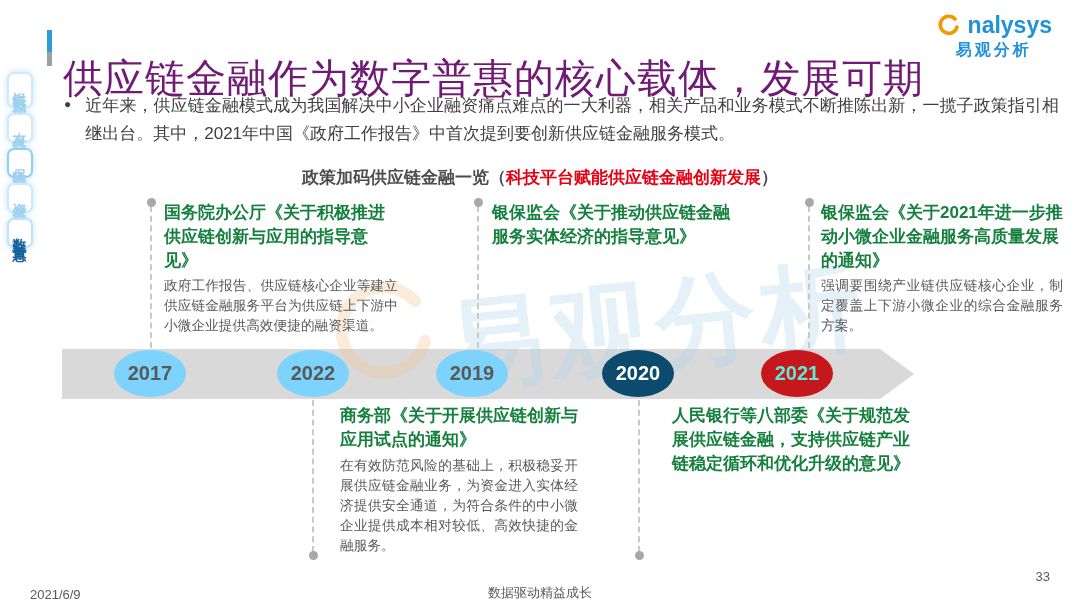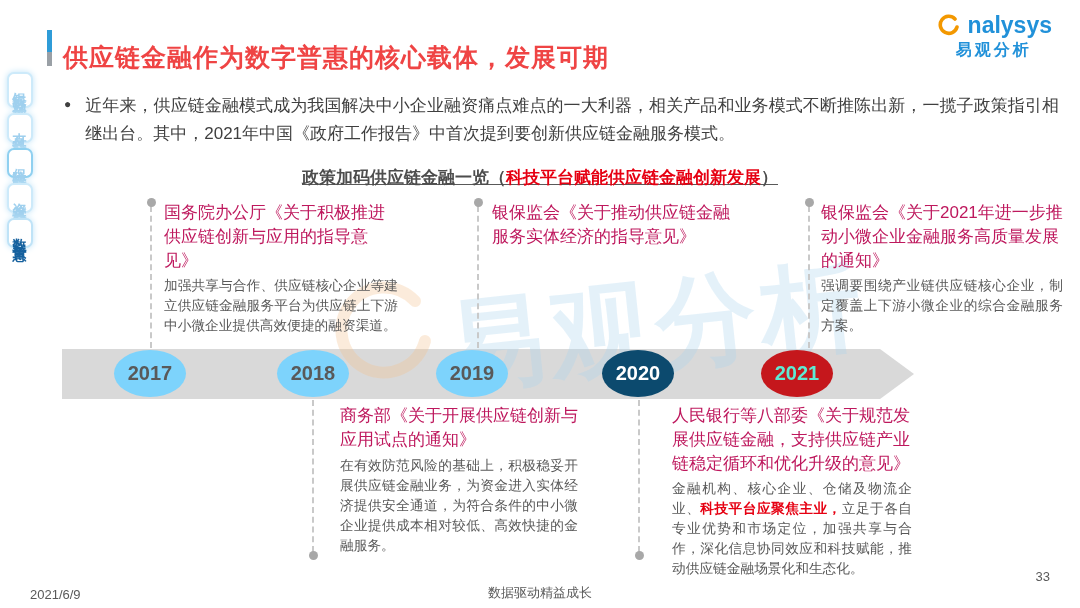--- a/index.html
+++ b/index.html
@@ -16,46 +16,46 @@
     background:#fff;border:2px solid #cdeafa;border-radius:7px;
     color:#9fd0ee;font-size:14px;font-weight:bold;
     padding:7px 4px;letter-spacing:3px;line-height:1;
     box-shadow:0 0 6px #bfe3f7;cursor:pointer;
   }
   .tab.ring{border-color:#8fd0f0;}
   .tab.active{color:#16619e;border-color:#bfe3f7;}
   
   .accent-bar{position:absolute;left:47px;top:30px;width:5px;height:36px;
     background:linear-gradient(to bottom,#2f9cd8 0 60%,#9aa0a6 60% 100%);}
-  .page-title{position:absolute;left:63px;top:24px;font-size:25px;font-weight:bold;color:#ef4444;letter-spacing:1px;white-space:nowrap;}
+  .page-title{position:absolute;left:63px;top:24px;font-size:40px;font-weight:normal;color:#701a75;letter-spacing:1px;white-space:nowrap;}
   .logo{position:absolute;right:28px;top:12px;text-align:center;line-height:1;}
   .logo .row{display:flex;align-items:center;justify-content:flex-end;gap:8px;}
   .logo .brand{color:#2191d9;font-size:23px;font-weight:bold;letter-spacing:0;}
   .logo .cn{color:#2191d9;font-size:16px;font-weight:bold;letter-spacing:3px;margin-top:3px;}
   
   .intro{position:absolute;left:64px;top:92px;width:995px;display:flex;gap:14px;}
   .intro .dot{font-size:12px;color:#404040;margin-top:5px;}
   .intro p{margin:0;font-size:17px;color:#3f3f3f;line-height:1.62;text-align:justify;}
   
-  .section-title{position:absolute;left:100px;top:166px;width:880px;text-align:center;font-size:17px;font-weight:bold;white-space:nowrap;text-decoration:underline;}
+  .section-title{position:absolute;left:100px;top:166px;width:880px;text-align:center;font-size:17px;font-weight:bold;white-space:nowrap;}
   .section-title .main,.section-title .paren{color:#4d4d4d;}
   .section-title .hl{color:#e60012;}
   
   .watermark{position:absolute;left:320px;top:260px;display:flex;align-items:center;gap:4px;opacity:.30;pointer-events:none;z-index:1;}
   .watermark .cnwm{font-size:100px;font-weight:bold;color:#a8d3ee;letter-spacing:6px;transform:rotate(-6deg);}
   
   .conn{position:absolute;width:0;border-left:2px dashed #c9c9c9;z-index:2;}
   .conn .knob{position:absolute;left:-5.5px;width:9px;height:9px;border-radius:50%;background:#a8a8a8;}
   .conn.top{top:206px;height:142px;}
   .conn.top .knob{top:-8px;}
   .conn.bottom{top:400px;height:152px;}
   .conn.bottom .knob{bottom:-8px;}
   
   .block{position:absolute;z-index:3;}
-  .block h4{margin:0 0 4px 0;font-size:17px;font-weight:normal;color:#be185d;line-height:1.4;}
+  .block h4{margin:0 0 4px 0;font-size:17px;font-weight:bold;color:#15803d;line-height:1.4;}
   .block p{margin:0;font-size:13.7px;color:#595959;line-height:1.46;text-align:justify;}
   .block p .red{color:#e60012;font-weight:bold;}
   .tb1{left:164px;top:201px;width:234px;}
   .tb2{left:492px;top:201px;width:240px;}
   .tb3{left:821px;top:201px;width:242px;}
   .bb1{left:340px;top:404px;width:238px;}
   .bb2{left:660px;top:404px;width:240px;margin-left:12px;}
   
   .band{position:absolute;left:62px;top:349px;width:818px;height:50px;background:#d9d9d9;z-index:0;}
   .band-arrow{position:absolute;left:880px;top:349px;width:0;height:0;
@@ -133,41 +133,40 @@
 
 <div class="conn bottom" style="left:312px;">
     <div class="knob"></div>
   </div>
 <div class="conn bottom" style="left:638px;">
     <div class="knob"></div>
   </div>
 
 <div class="block tb1">
   <h4>国务院办公厅《关于积极推进供应链创新与应用的指导意见》</h4>
-  <p>加强共享与合作、供应链核心企业等建立供应链金融服务平台为供应链上下游中小微企业提供高效便捷的融资渠道。</p>
+  <p>政府工作报告、供应链核心企业等建立供应链金融服务平台为供应链上下游中小微企业提供高效便捷的融资渠道。</p>
 </div>
 <div class="block tb2">
   <h4>银保监会《关于推动供应链金融服务实体经济的指导意见》</h4>
 </div>
 <div class="block tb3">
   <h4>银保监会《关于2021年进一步推动小微企业金融服务高质量发展的通知》</h4>
   <p>强调要围绕产业链供应链核心企业，制定覆盖上下游小微企业的综合金融服务方案。</p>
 </div>
 
 <div class="block bb1">
   <h4>商务部《关于开展供应链创新与应用试点的通知》</h4>
   <p>在有效防范风险的基础上，积极稳妥开展供应链金融业务，为资金进入实体经济提供安全通道，为符合条件的中小微企业提供成本相对较低、高效快捷的金融服务。</p>
 </div>
 <div class="block bb2">
   <h4>人民银行等八部委《关于规范发展供应链金融，支持供应链产业链稳定循环和优化升级的意见》</h4>
-  <p><span>金融机构、核心企业、仓储及物流企业、</span><span class="red">科技平台应聚焦主业，</span><span>立足于各自专业优势和市场定位，加强共享与合作，深化信息协同效应和科技赋能，推动供应链金融场景化和生态化。</span></p>
 </div>
 
 <div class="year y2017">2017</div>
-<div class="year y2018">2018</div>
+<div class="year y2018">2022</div>
 <div class="year y2019">2019</div>
 <div class="year blue y2020">2020</div>
 <div class="year red y2021">2021</div>
 
 <div class="footer">
   <span class="date">2021/6/9</span>
   <div class="slogan">数据驱动精益成长</div>
   <span class="page">33</span>
 </div>
 

